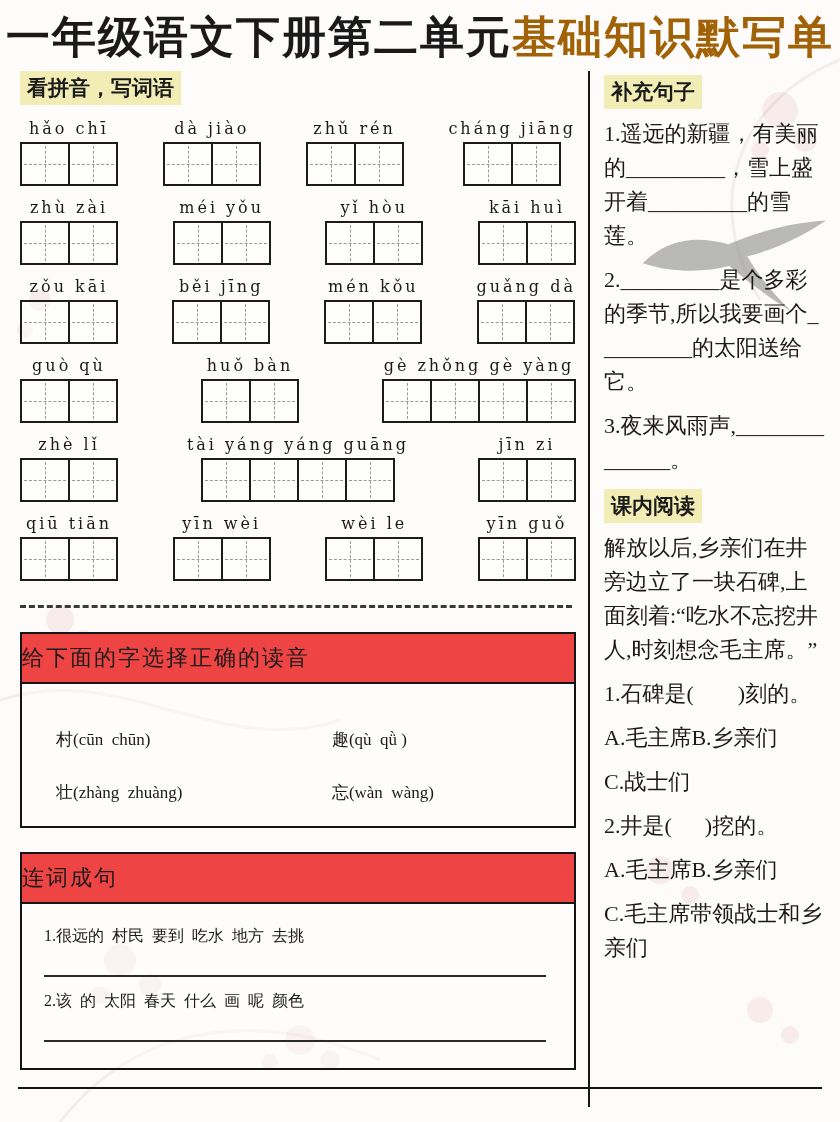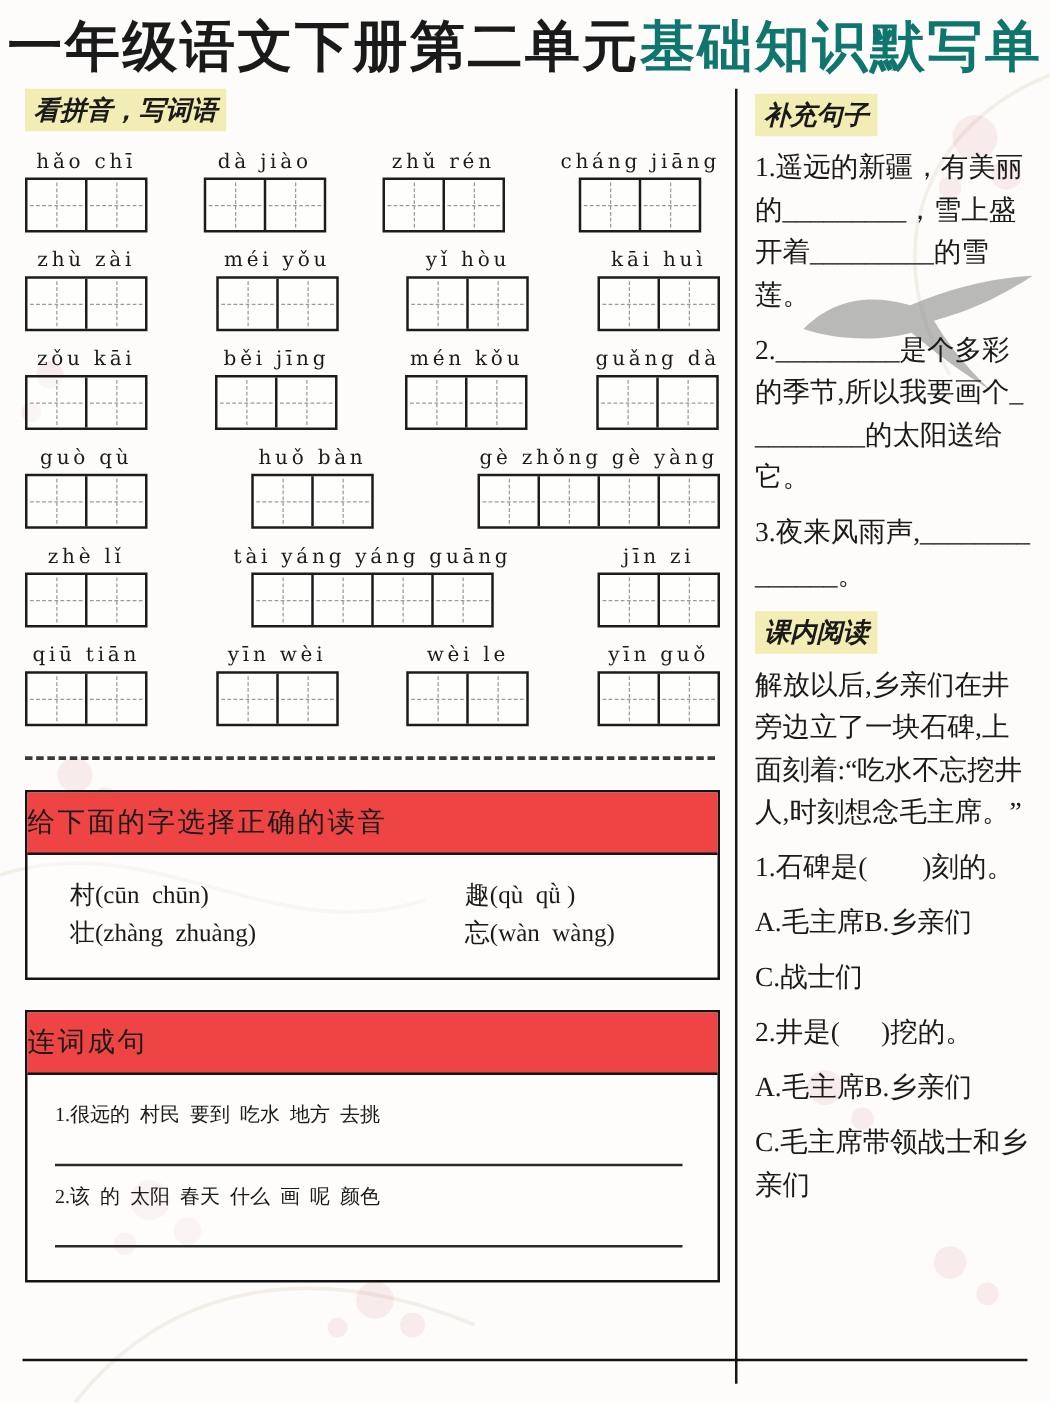--- a/index.html
+++ b/index.html
@@ -7,48 +7,48 @@
     width:840px;height:1122px;position:relative;overflow:hidden;
     background:#fdfcfa;color:#1a1a1a;
     font-family:"Liberation Serif","DejaVu Serif",serif;
   }
   .deco{position:absolute;z-index:0;pointer-events:none;}
   .page{position:relative;z-index:1;}
   .title{
     text-align:center;font-size:44px;font-weight:bold;
     margin:8px 0 2px;letter-spacing:2px;white-space:nowrap;
   }
-  .title .red{color:#0f766e;}
+  .title .red{color:#a16207;}
   .main{display:flex;align-items:stretch;padding:0 10px 0 20px;min-height:1038px;}
   .left{width:556px;padding-right:12px;}
   .vdivider{width:2px;background:#161616;margin-top:2px;}
   .right{flex:1;padding:4px 4px 0 14px;}
   .ylabel{
     display:inline-block;background:#f2edb4;font-weight:bold;
-    font-size:21px;padding:3px 7px;margin:2px 0 2px;font-style:italic;
+    font-size:21px;padding:3px 7px;margin:2px 0 2px;
   }
   .pin-row{display:flex;justify-content:space-between;align-items:flex-end;margin-top:12px;}
   .word{display:flex;flex-direction:column;align-items:center;}
   .pinyin{
     font-size:16px;letter-spacing:3px;white-space:nowrap;margin-bottom:4px;
     font-family:"DejaVu Serif",serif;
   }
   .grid{display:flex;border:2px solid #1c1c1c;background:rgba(255,255,255,.55);}
   .cell{width:46px;height:40px;position:relative;border-right:2px solid #1c1c1c;}
   .cell:last-child{border-right:none;}
   .cell::before{content:"";position:absolute;left:50%;top:2px;bottom:2px;border-left:1px dashed #9a9a9a;}
   .cell::after{content:"";position:absolute;top:50%;left:2px;right:2px;border-top:1px dashed #9a9a9a;}
   .dash-sep{border-top:3px dashed #3a3a3a;margin:24px 4px 0 0;}
   .box{border:2.5px solid #141414;margin-top:24px;background:rgba(255,255,255,.4);}
   .box-header{
     background:#ef4444;text-align:left;font-weight:normal;font-size:22px;
     padding:9px 0;border-bottom:2.5px solid #141414;letter-spacing:2px;
   }
   .box-body{padding:14px 34px 22px;}
-  .pron-row{display:flex;font-size:20px;margin-top:4px;white-space:pre-wrap;gap:40px;}
+  .pron-row{display:flex;font-size:17px;margin-top:30px;white-space:pre-wrap;}
   .pron-row .pl{width:57%;}
   .box-body2{padding:8px 22px 18px;}
   .sent{font-size:16px;margin:14px 0 4px;white-space:pre-wrap;}
   .answer-line{border-bottom:2px solid #2a2a2a;height:24px;margin:0 6px 8px 0;}
   .rp{
     font-size:22px;line-height:34px;margin:6px 0 10px;
     word-break:break-all;white-space:pre-wrap;
   }
   .bottom-line{position:absolute;left:18px;right:18px;bottom:18px;border-top:2px solid #141414;z-index:1;}
 </style>

